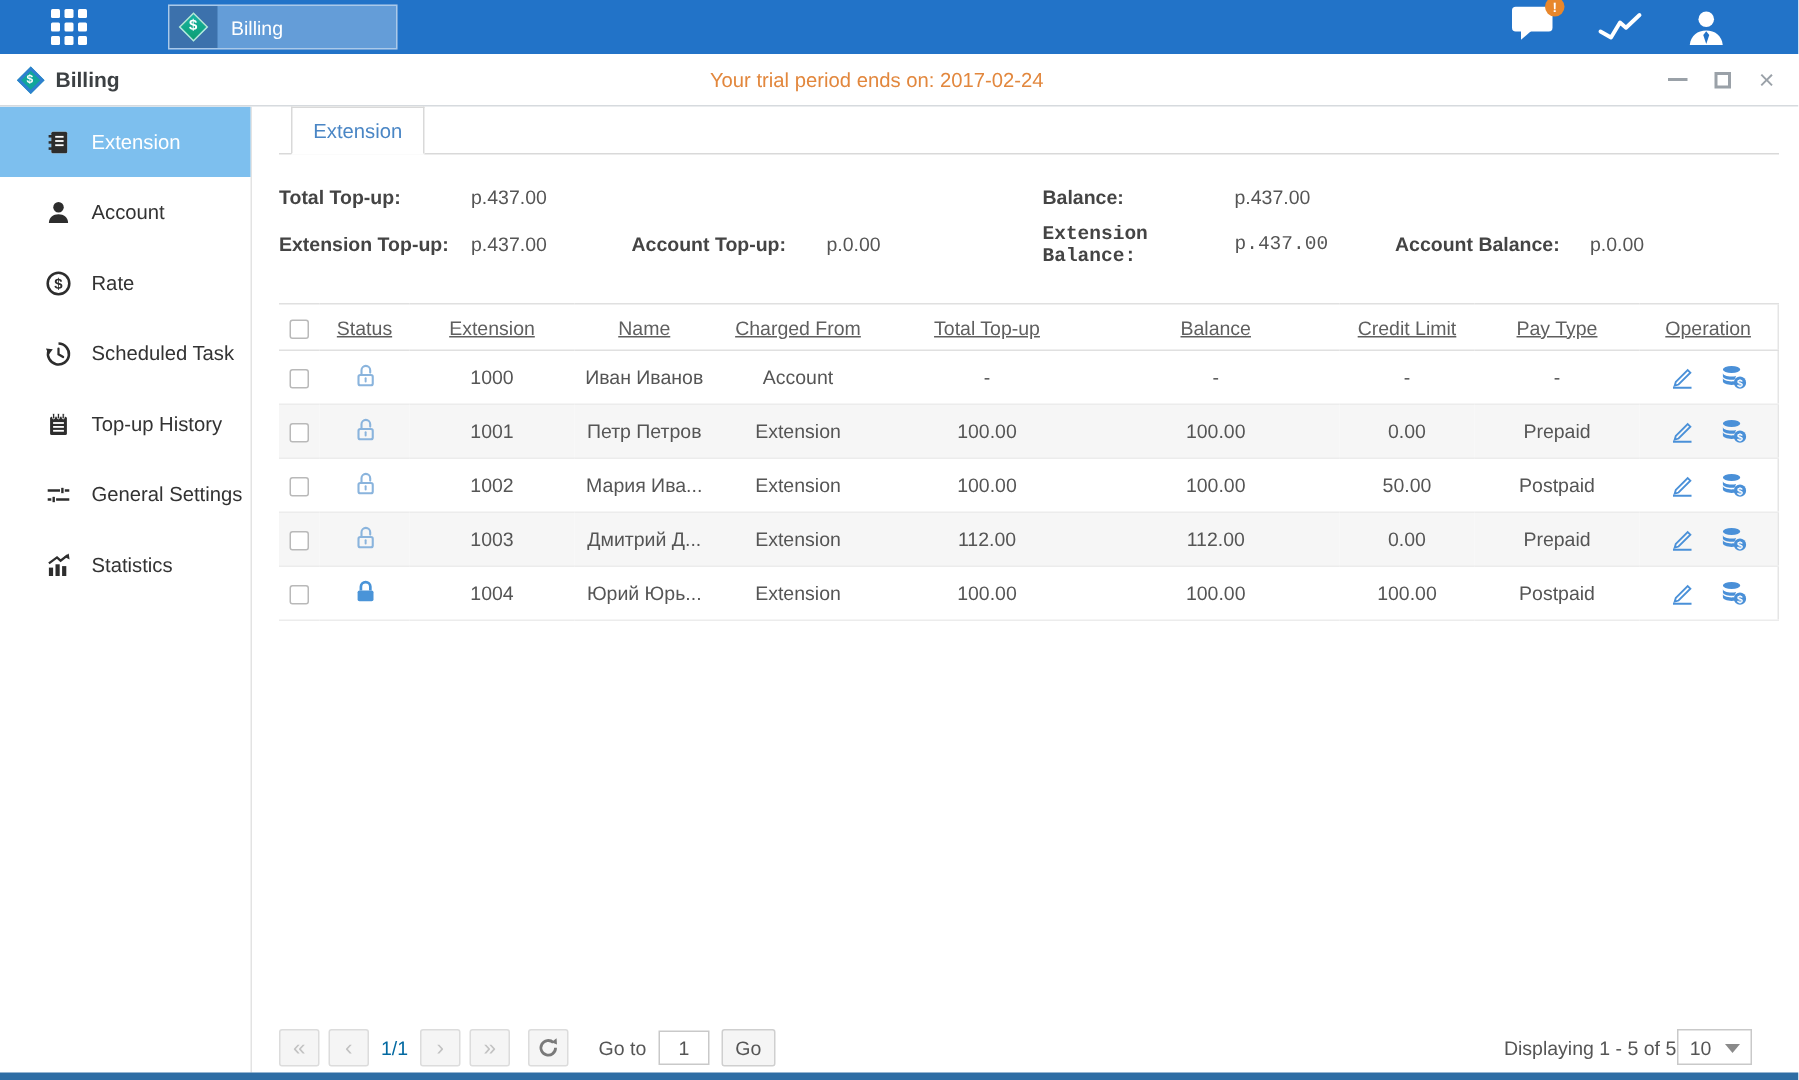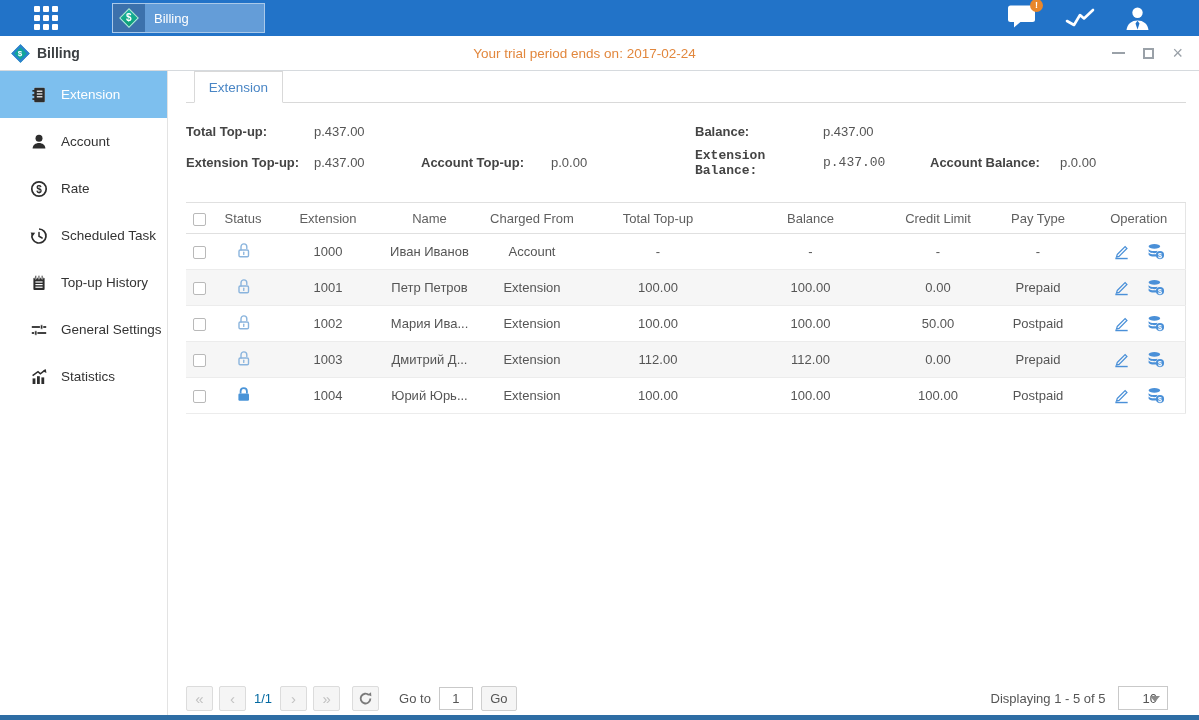--- a/index.html
+++ b/index.html
@@ -53,38 +53,38 @@
   .w1 { width:235px; } .w2 { width:274px; } .w3 { width:235px;font-family:Liberation Mono, monospace; }
   .lw1 { width:128px; } .lw2 { width:130px; }
   .span-left { width:509px; }
 
   
   .btn-row { margin-top:17px; display:flex; gap:8px; }
   .btn-blue { height:27px; background:#3a8cd3; color:#fff; border:none; border-radius:3px; font-size:13px; padding:0 13px; cursor:pointer; font-family:"Liberation Sans", sans-serif; }
 
   
   .billing-table { margin-top:24px; width:100%; border-collapse:collapse; table-layout:fixed; border-right:1px solid #e5e5e5; }
-  .billing-table th { height:31px; font-size:13px; font-weight:normal; color:#5f5f5f; border-top:1px solid #e0e0e0; border-bottom:1px solid #e0e0e0; text-align:center; }
+  .billing-table th { height:31px; font-size:13px; font-weight:normal; color:#5f5f5f; border-top:1px solid #e0e0e0; border-bottom:1px solid #e0e0e0; text-align:center;text-decoration:underline; }
   .billing-table td { height:35px; font-size:13px; color:#555; border-bottom:1px solid #ececec; text-align:center; }
   .billing-table tbody tr:nth-child(even) { background:#f6f6f6; }
   .cbx { width:13px; height:13px; border:1px solid #b9b9b9; border-radius:2px; background:#fff; display:inline-block; vertical-align:middle; cursor:pointer; }
   .op-cell { display:flex; align-items:center; justify-content:center; gap:15px; height:35px; }
   .op-icon { cursor:pointer; display:inline-flex; }
   .status-icon { display:inline-flex; }
 
   
   .pager { position:absolute; left:18px; right:14px; bottom:4px; height:26px; display:flex; align-items:center; font-size:13px; color:#555; }
   .pg-btn { width:27px; height:25px; background:#f5f5f5; border:1px solid #dcdcdc; border-radius:2px; color:#c2c2c2; font-size:15px; display:flex; align-items:center; justify-content:center; cursor:pointer; margin-right:6px; }
   .pg-ind { margin:0 8px 0 2px; color:#0369a1; }
   .pg-refresh { margin-left:6px; }
   .goto-label { margin-left:14px; margin-right:8px; }
   .goto-input { width:34px; height:23px; border:1px solid #c9c9c9; text-align:center; font-size:13px; color:#555; font-family:"Liberation Sans", sans-serif; }
   .go-btn { margin-left:8px; width:36px; height:25px; background:#f5f5f5; border:1px solid #cfcfcf; border-radius:2px; font-size:13px; color:#555; cursor:pointer; font-family:"Liberation Sans", sans-serif; }
-  .pg-right { margin-left:auto; display:flex; align-items:center; gap:12px; margin-right:18px; }
-  .size-select { width:50px; height:24px; border:1px solid #c9c9c9; background:#fff; display:flex; align-items:center; padding-left:24px; cursor:pointer; position:relative; }
+  .pg-right { margin-left:auto; display:flex; align-items:center; margin-right:18px; }
+  .size-select { width:50px; height:24px; border:1px solid #c9c9c9; background:#fff; display:flex; align-items:center; padding-left:8px; cursor:pointer; position:relative; }
   .size-select .tri { position:absolute; right:7px; top:9px; width:0; height:0; border-left:5px solid transparent; border-right:5px solid transparent; border-top:6px solid #8a8a8a; }
 
   .bottom-strip { flex:0 0 5px; background:#2e6da4; }
 </style>
 </head>
 <body>
 
 <div class="screen">
 
   <div class="topbar">

